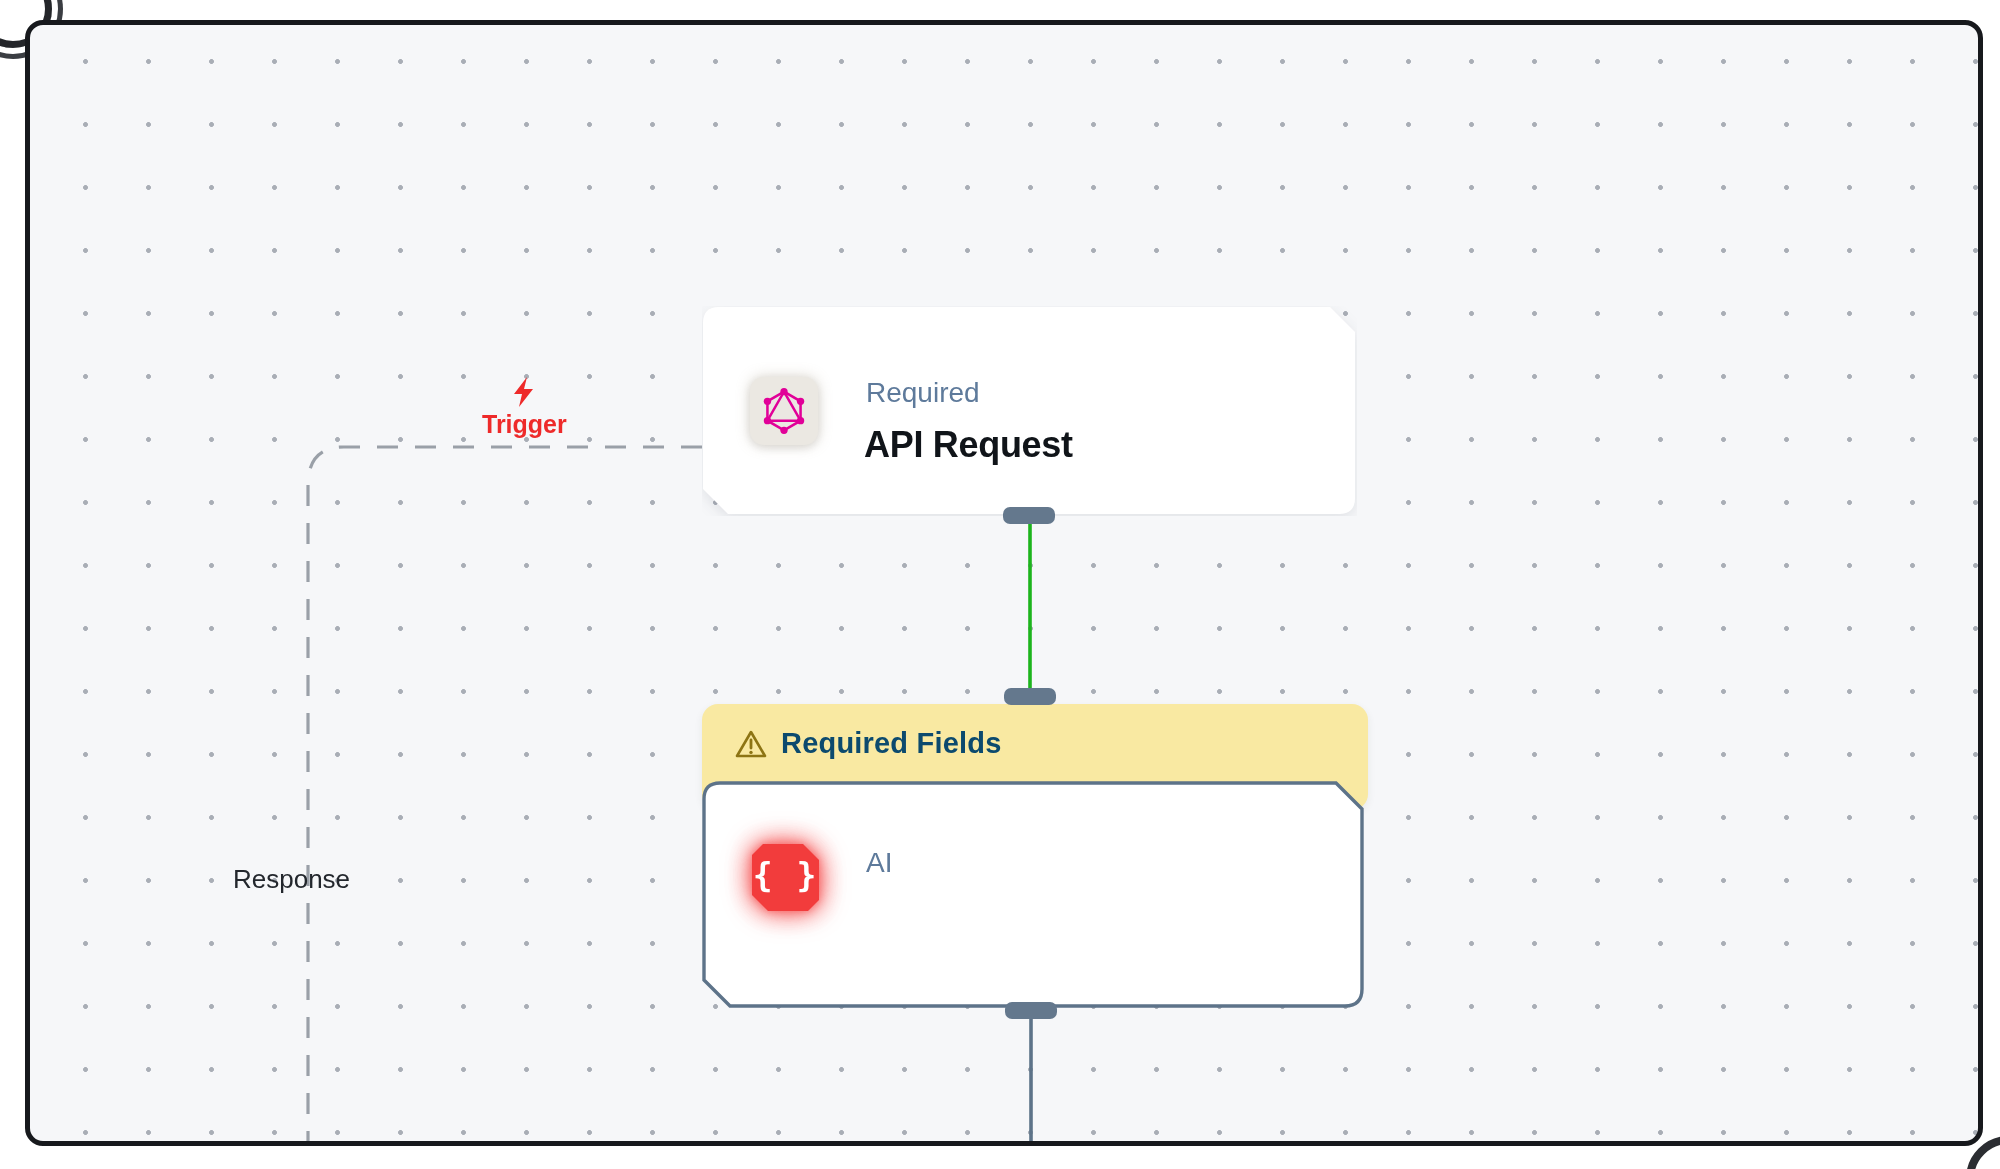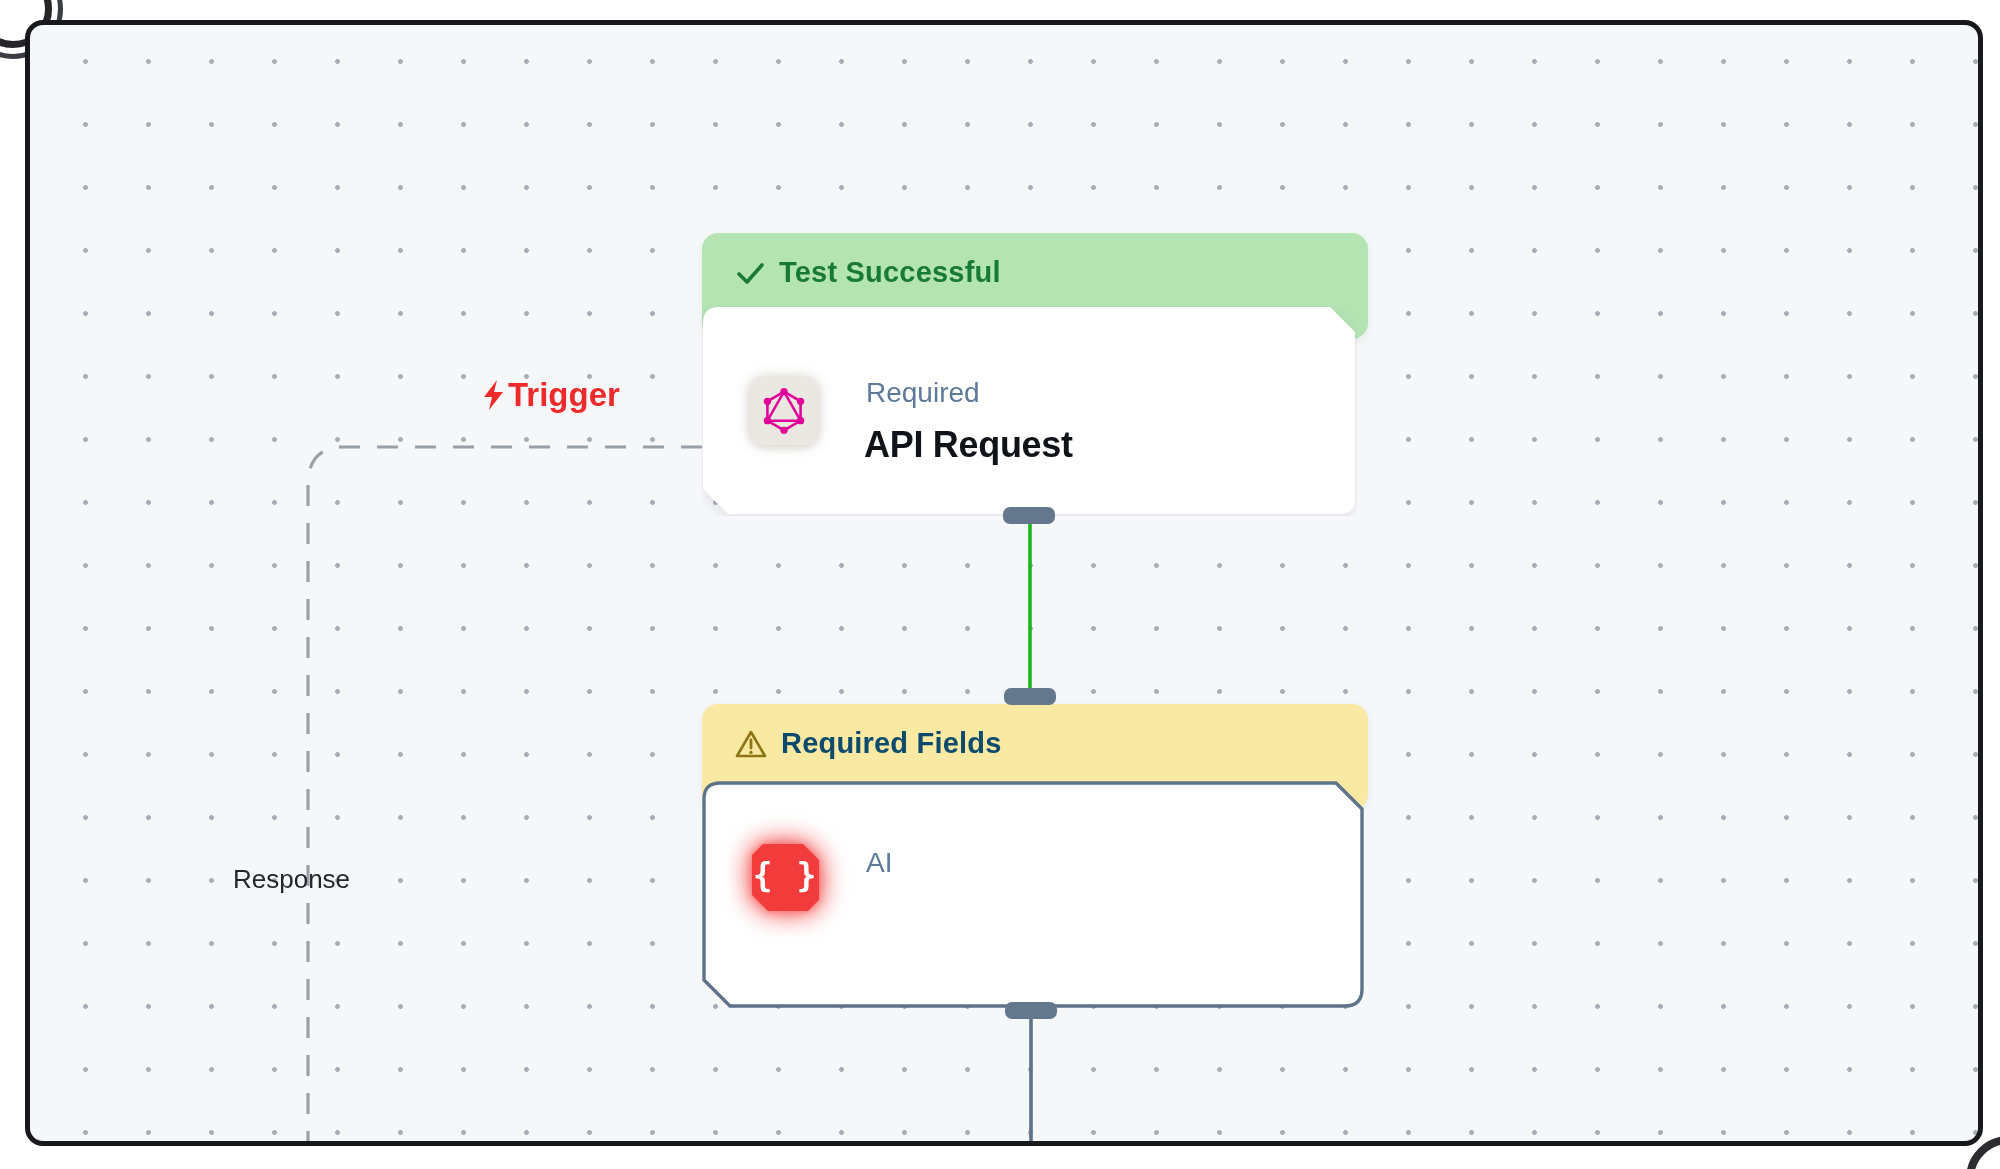--- a/index.html
+++ b/index.html
@@ -13,21 +13,21 @@
     box-sizing:border-box;border:5px solid #17191d;border-radius:18px;
     background-color:#f6f7f9;
     background-image:radial-gradient(circle,#a9aeb6 2.1px,rgba(169,174,182,0) 2.8px);
     background-size:63px 63px;background-position:24px 5px;
     overflow:hidden;
   }
   #world{position:absolute;left:-30px;top:-25px;width:2000px;height:1169px;}
   #edges{position:absolute;left:0;top:0;z-index:1;}
   
   .edge-label{position:absolute;z-index:2;display:flex;align-items:center;}
-  #trigger-label{left:482px;top:376px;color:#ee2a2a;font-size:33px;font-weight:700;gap:2px;}
+  #trigger-label{left:482px;top:376px;color:#ee2a2a;font-size:25px;font-weight:700;gap:2px;flex-direction:column;}
   #response-label{left:233px;top:864px;color:#23272d;font-size:26px;font-weight:400;}
   
   .banner{
     position:absolute;width:666px;height:106px;border-radius:16px;z-index:2;
     display:flex;align-items:flex-start;box-shadow:0 3px 8px rgba(40,60,40,.07);
   }
   .banner-inner{display:flex;align-items:center;gap:14px;padding:23px 0 0 33px;}
   .banner-text{font-size:29px;font-weight:600;letter-spacing:.2px;}
   #banner-1{left:702px;top:233px;background:#b5e4b3;}
   #banner-1 .banner-text{color:#187b33;}
@@ -85,28 +85,20 @@
       <div class="edge-label" id="trigger-label">
         <svg width="24" height="32" viewBox="0 0 24 32">
           <polygon points="15,1 2,18 10,18 7,31 21,13 12,13" fill="#ee2a2a"></polygon>
         </svg>
         <span>Trigger</span>
       </div>
       <div class="edge-label" id="response-label">
         <span>Response</span>
       </div>
 
-      <div class="banner" id="banner-1">
-        <div class="banner-inner">
-          <svg width="30" height="30" viewBox="0 0 30 30">
-            <polyline points="4,16 12,24 27,7" fill="none" stroke="#187b33" stroke-width="3.6" stroke-linecap="round" stroke-linejoin="round"></polyline>
-          </svg>
-          <span class="banner-text">Test Successful</span>
-        </div>
-      </div>
       <svg class="card-shape" style="left:702px;top:306px;" width="655" height="210" viewBox="0 0 655 210">
         <path d="M17 1 H628 L653 26 V192 Q653 208 637 208 H26 L1 183 V17 Q1 1 17 1 Z" fill="#ffffff" filter="drop-shadow(0 4px 7px rgba(30,40,60,0.10))"></path>
       </svg>
       <div class="card-content icon-tile">
         <svg width="46" height="46" viewBox="0 0 100 100">
           <g stroke="#e10098" stroke-width="5.5" fill="none">
             <path d="M50 8 L86 29 L86 71 L50 92 L14 71 L14 29 Z"></path>
             <path d="M50 8 L86 71 L14 71 Z"></path>
           </g>
           <g fill="#e10098">

